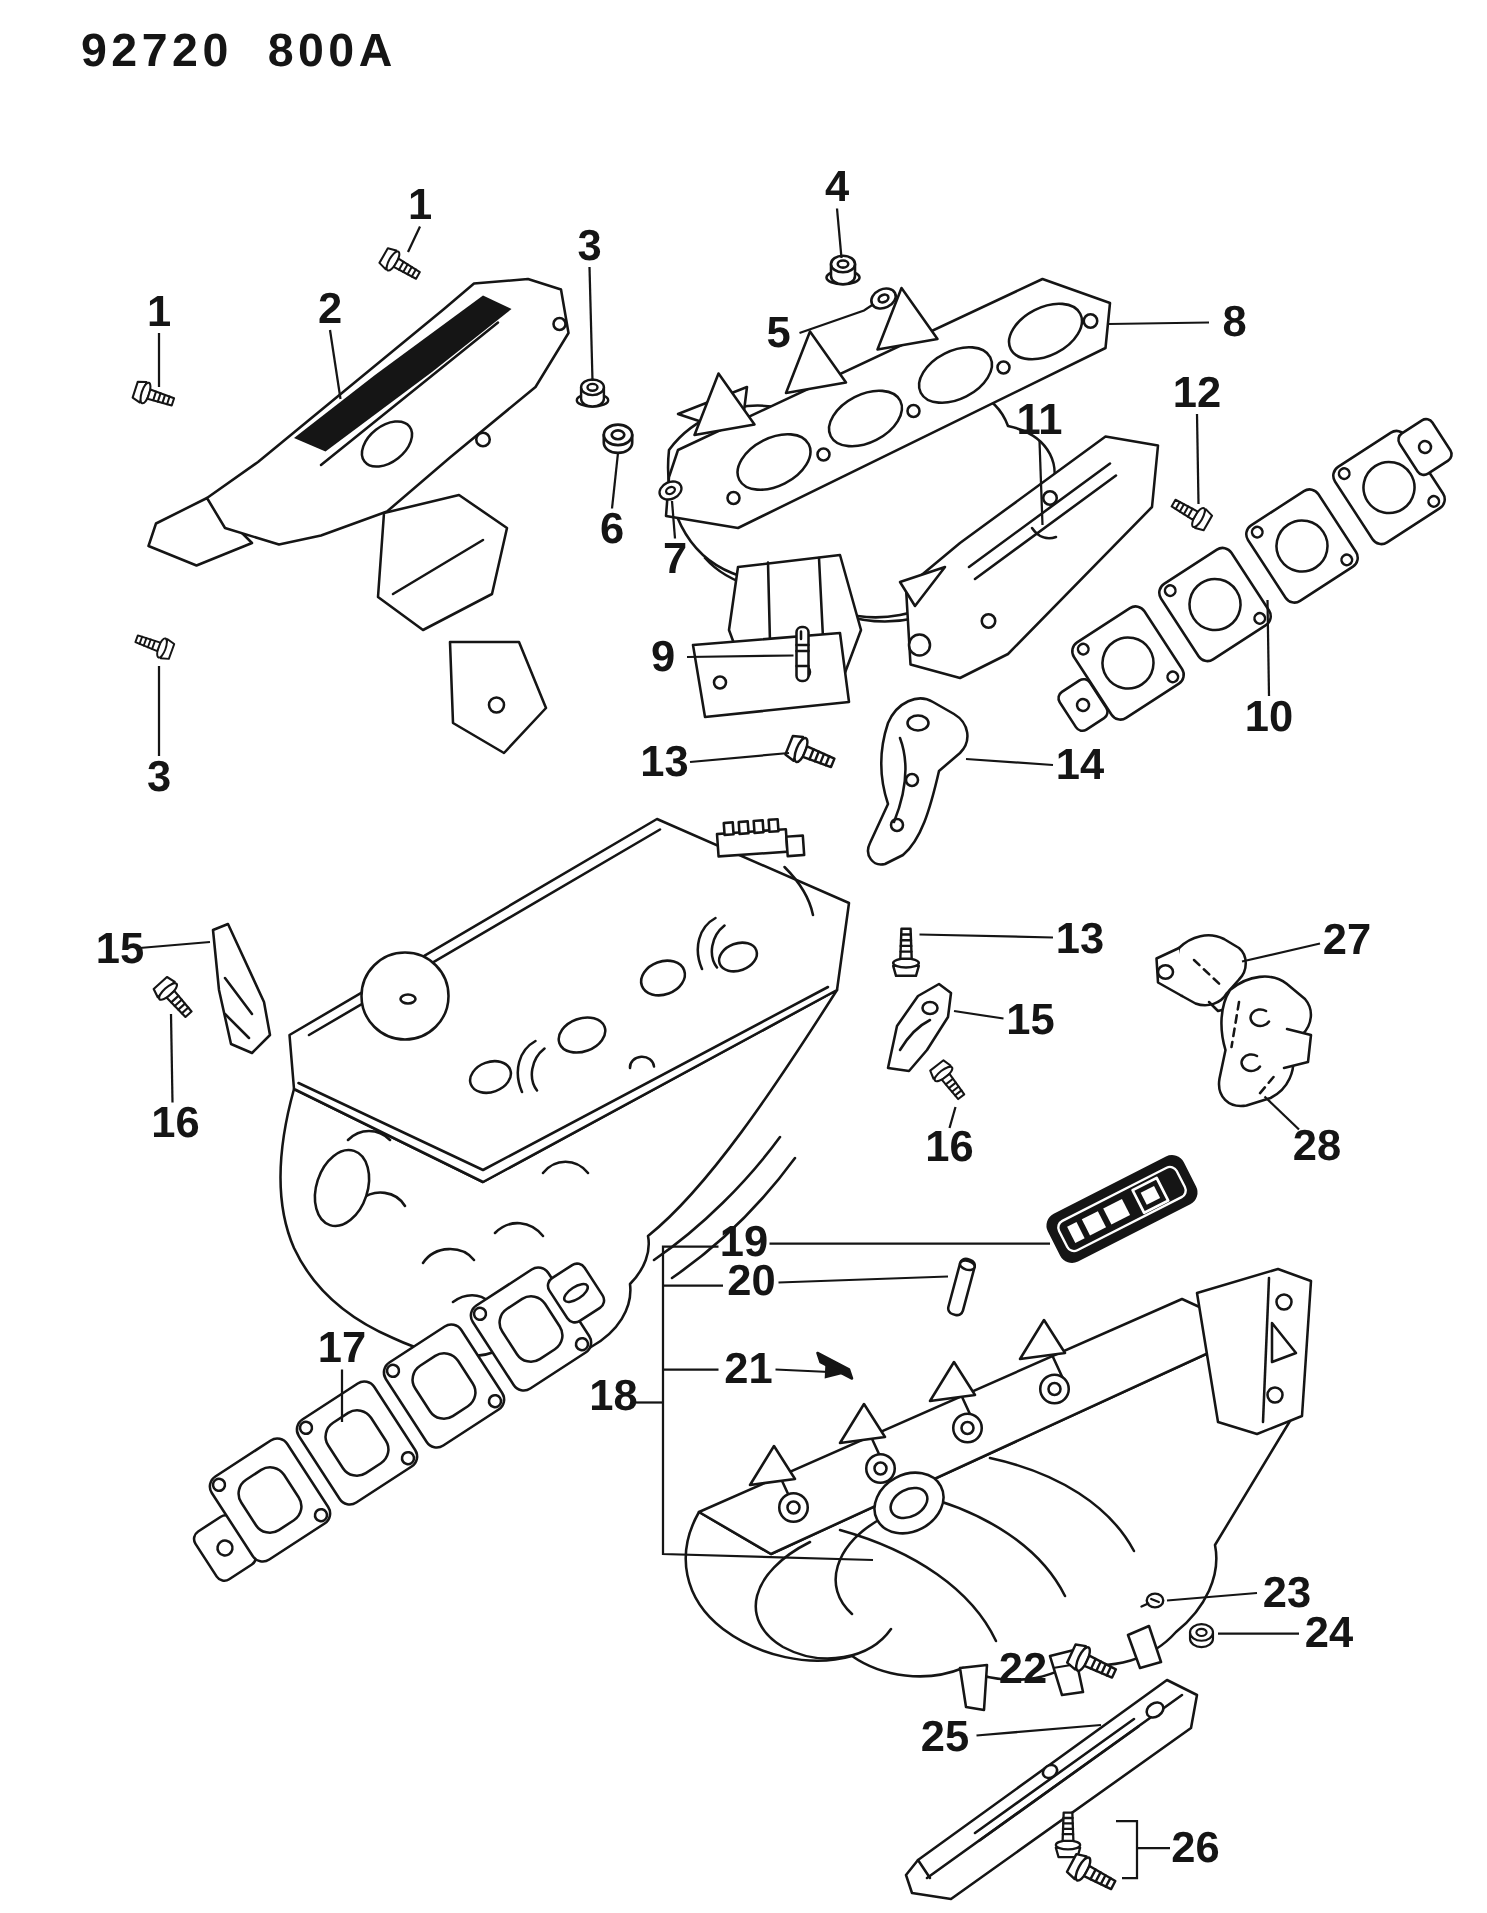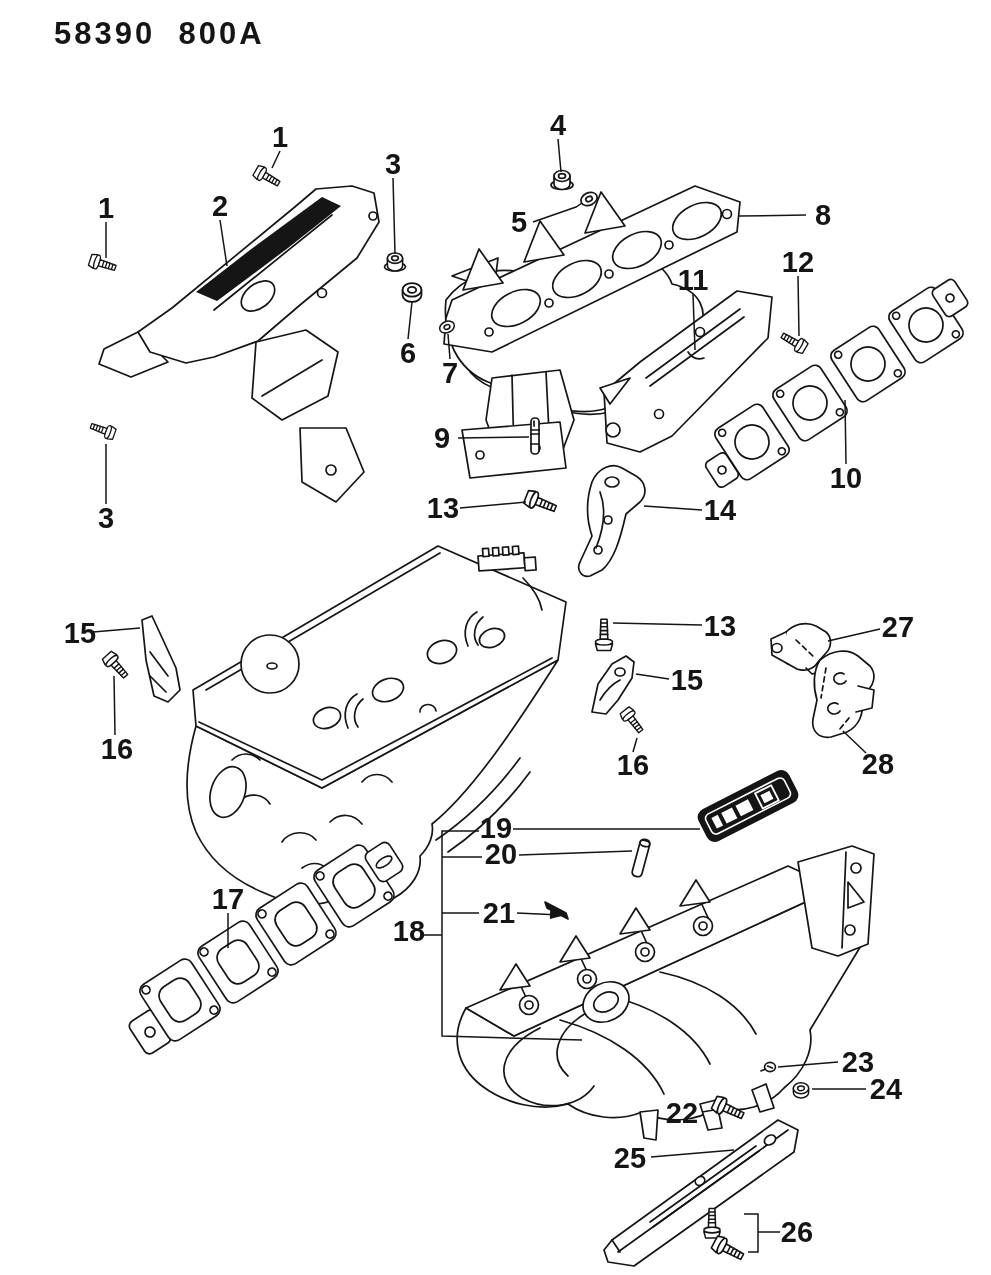--- a/index.html
+++ b/index.html
@@ -11,21 +11,21 @@
   svg{position:absolute;left:0;top:0;}
   .w{fill:#ffffff;}
   #leaders polyline{stroke:#151515;stroke-width:1.5;fill:none;}
   #callouts text{font-family:"Liberation Sans",sans-serif;font-weight:700;
                  font-size:29px;fill:#151515;text-anchor:middle;dominant-baseline:central;cursor:pointer;}
 </style>
 </head>
 <body>
 
 <div class="page">
-  <div class="title">58390  800A</div>
+  <div class="title">92720  800A</div>
 
   <svg id="art" width="991" height="1275" viewBox="0 0 991 1275" xmlns="http://www.w3.org/2000/svg">
     <defs>
       <g id="bolt" stroke="#151515" stroke-width="1.7" stroke-linejoin="round" stroke-linecap="round">
         <path d="M-9,-7 L-2,-9 L-2,9 L-9,7 Z" fill="#fff"></path>
         <ellipse cx="0" cy="0" rx="3.2" ry="9" fill="#fff"></ellipse>
         <path d="M3,-4 L24,-3.2 L24,3.2 L3,4 Z" fill="#fff"></path>
         <path d="M8,-3.8 L8,3.8 M12,-3.7 L12,3.7 M16,-3.5 L16,3.5 M20,-3.4 L20,3.4" fill="none"></path>
       </g>
       <g id="nut" stroke="#151515" stroke-width="1.7">

